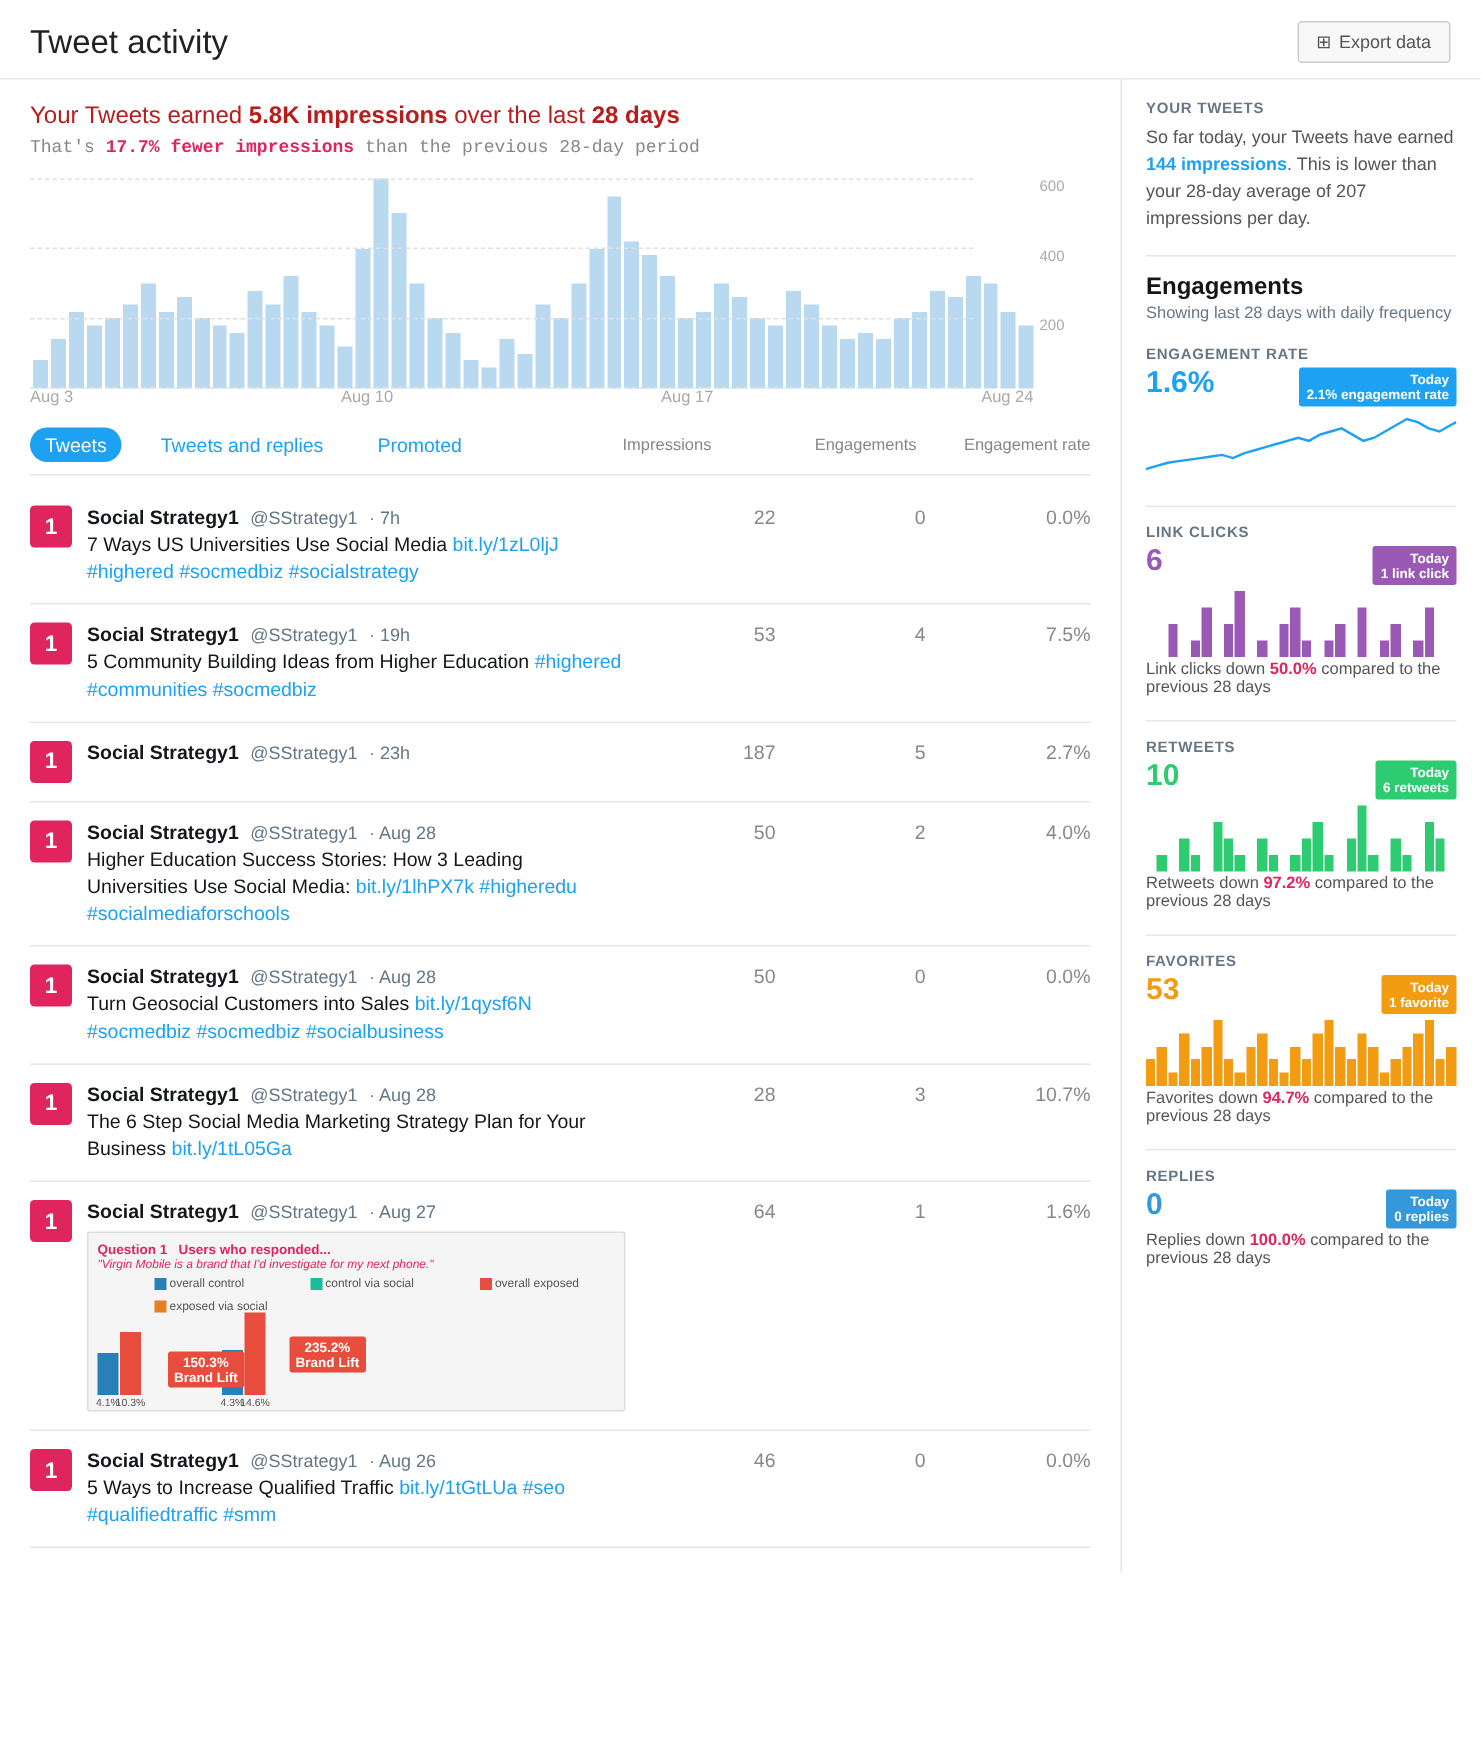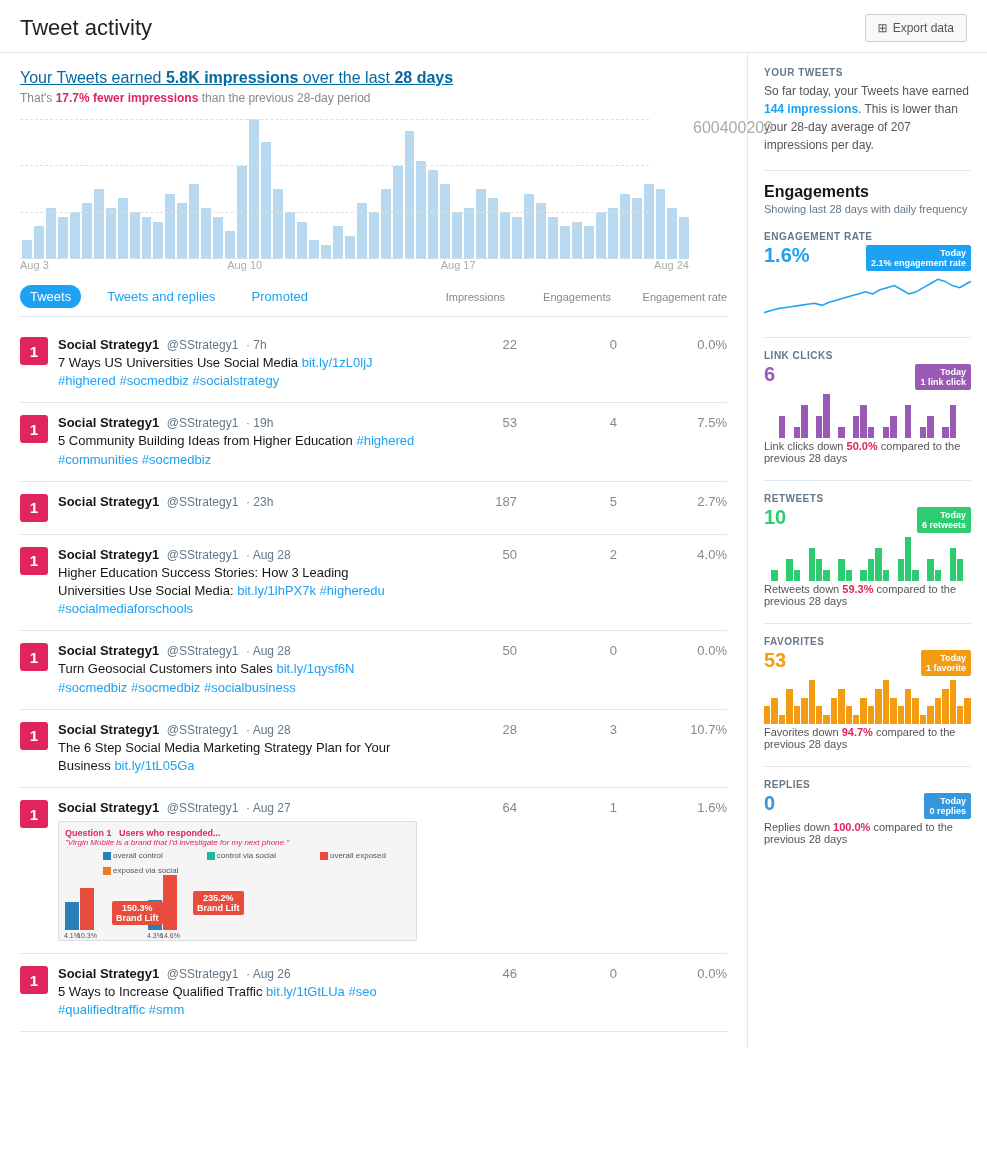--- a/index.html
+++ b/index.html
@@ -15,23 +15,23 @@
       border: 1px solid #ccc; background: #f8f8f8; padding: 6px 12px;
       font-size: 12px; color: #555; cursor: pointer; border-radius: 3px;
       display: flex; align-items: center; gap: 5px;
     }
 
     .main-layout { display: flex; }
     .left-panel { flex: 1; padding: 16px 20px; min-width: 0; }
     .right-panel { width: 240px; padding: 14px 16px; border-left: 1px solid #e1e8ed; flex-shrink: 0; }
 
     .summary-section { margin-bottom: 14px; }
-    .summary-title { font-size: 16px; color: #0369a1; margin-bottom: 4px; text-decoration: underline; }
+    .summary-title { font-size: 16px; color: #b91c1c; margin-bottom: 4px; }
     .summary-title strong { font-weight: 700; }
-    .summary-subtitle { font-size: 12px; color: #888; }
+    .summary-subtitle { font-size: 12px; color: #888; font-family: Liberation Mono, monospace; }
     .summary-subtitle .red { color: #e0245e; font-weight: 600; }
     .bar-chart-inner {
       display: flex; align-items: flex-end; height: 140px;
       gap: 2px; padding-left: 2px;
     }
     .bar {
       flex: 1; background: #b8d9f0; min-width: 4px;
     }
     .chart-gridlines {
       position: absolute; top: 0; left: 0; right: 40px; height: 140px;
@@ -200,41 +200,41 @@
               <div class="bar" style="height: 46.6667px;"></div>
               <div class="bar" style="height: 51.3333px;"></div>
               <div class="bar" style="height: 65.3333px;"></div>
               <div class="bar" style="height: 60.6667px;"></div>
               <div class="bar" style="height: 74.6667px;"></div>
               <div class="bar" style="height: 70px;"></div>
               <div class="bar" style="height: 51.3333px;"></div>
               <div class="bar" style="height: 42px;"></div>
             </div>
         </div>
-        <div style="width:38px; display:flex; flex-direction:row; justify-content:space-between; font-size:16px; color:#aaa; height:140px; padding-left:4px;">
+        <div style="width:38px; display:flex; flex-direction:column; justify-content:space-between; font-size:10px; color:#aaa; height:140px; padding-left:4px;">
           <span>600</span>
           <span>400</span>
           <span>200</span>
           <span></span>
         </div>
       </div>
       <div style="display:flex; justify-content:space-between; font-size:11px; color:#aaa; padding-right:38px;">
         <span>Aug 3</span>
         <span>Aug 10</span>
         <span>Aug 17</span>
         <span>Aug 24</span>
       </div>
     </div>
 
     <div class="tabs-row">
       <button class="tab-btn active">Tweets</button>
       <button class="tab-btn">Tweets and replies</button>
       <button class="tab-btn">Promoted</button>
       <div style="flex:1;"></div>
-      <span style="font-size:11px; color:#888; width:90px; text-align:right;">Impressions</span>
+      <span style="font-size:11px; color:#888; width:90px; ">Impressions</span>
       <span style="font-size:11px; color:#888; width:90px; text-align:right;">Engagements</span>
       <span style="font-size:11px; color:#888; width:100px; text-align:right;">Engagement rate</span>
     </div>
 
     <div id="tweet-list">
         <div class="tweet-row">
     <div class="tweet-rank">1</div>
     <div class="tweet-content">
       <span class="tweet-author">Social Strategy1</span>
       <span class="tweet-handle">@SStrategy1</span>
@@ -496,21 +496,21 @@
           <div class="mini-bar" style="height: 11px; background: rgb(46, 204, 113);"></div>
           <div class="mini-bar" style="height: 0px; background: rgb(46, 204, 113);"></div>
           <div class="mini-bar" style="height: 22px; background: rgb(46, 204, 113);"></div>
           <div class="mini-bar" style="height: 11px; background: rgb(46, 204, 113);"></div>
           <div class="mini-bar" style="height: 0px; background: rgb(46, 204, 113);"></div>
           <div class="mini-bar" style="height: 33px; background: rgb(46, 204, 113);"></div>
           <div class="mini-bar" style="height: 22px; background: rgb(46, 204, 113);"></div>
           <div class="mini-bar" style="height: 0px; background: rgb(46, 204, 113);"></div>
         </div>
       <div class="rp-change-text">
-        Retweets down <span class="red">59.3%</span> compared to the previous 28 days
+        Retweets down <span class="red">97.2%</span> compared to the previous 28 days
       </div>
     </div>
 
     <hr class="rp-divider">
 
     <div class="rp-section">
       <div class="metric-label-sm">FAVORITES</div>
       <div style="display:flex; align-items:center; justify-content:space-between;">
         <div class="metric-value-big" style="color:#f39c12;">53</div>
         <div style="background:#f39c12; color:#fff; font-size:9px; font-weight:600; padding:3px 5px; border-radius:2px; text-align:right;">

